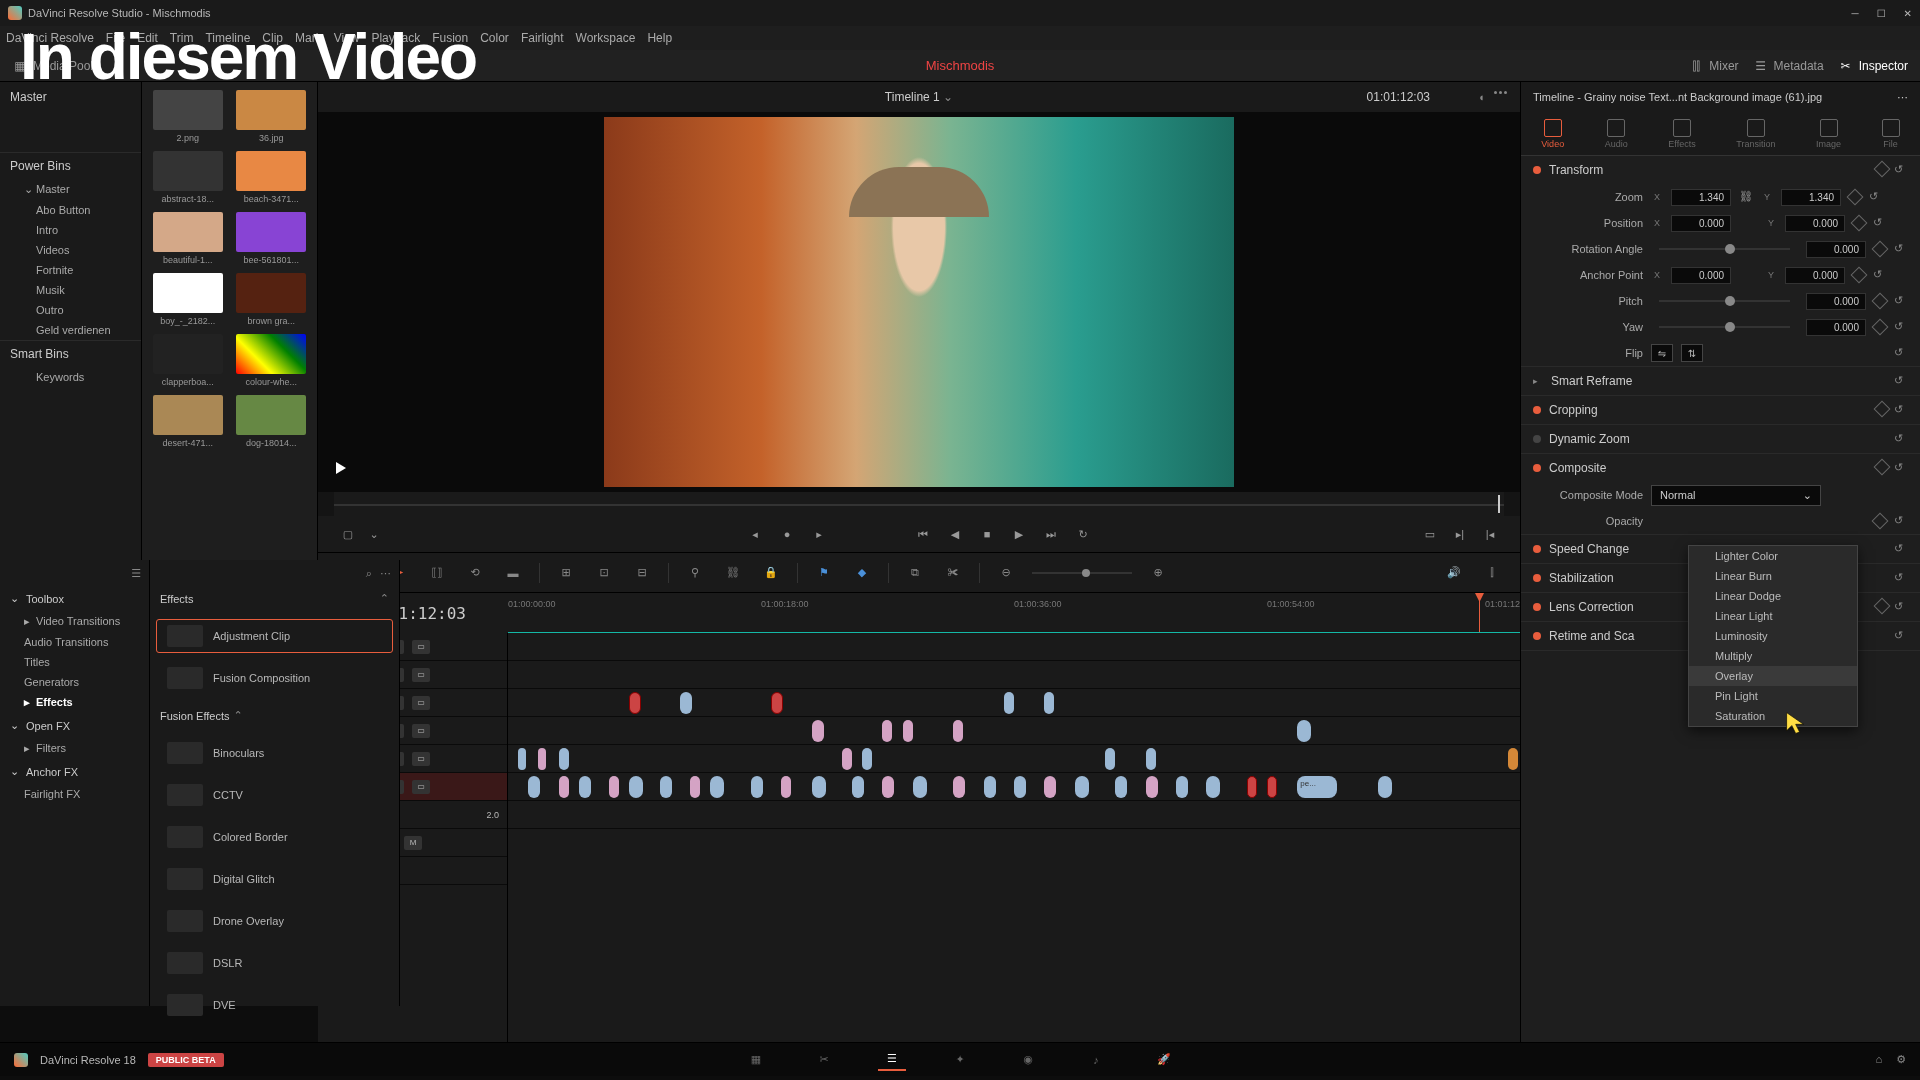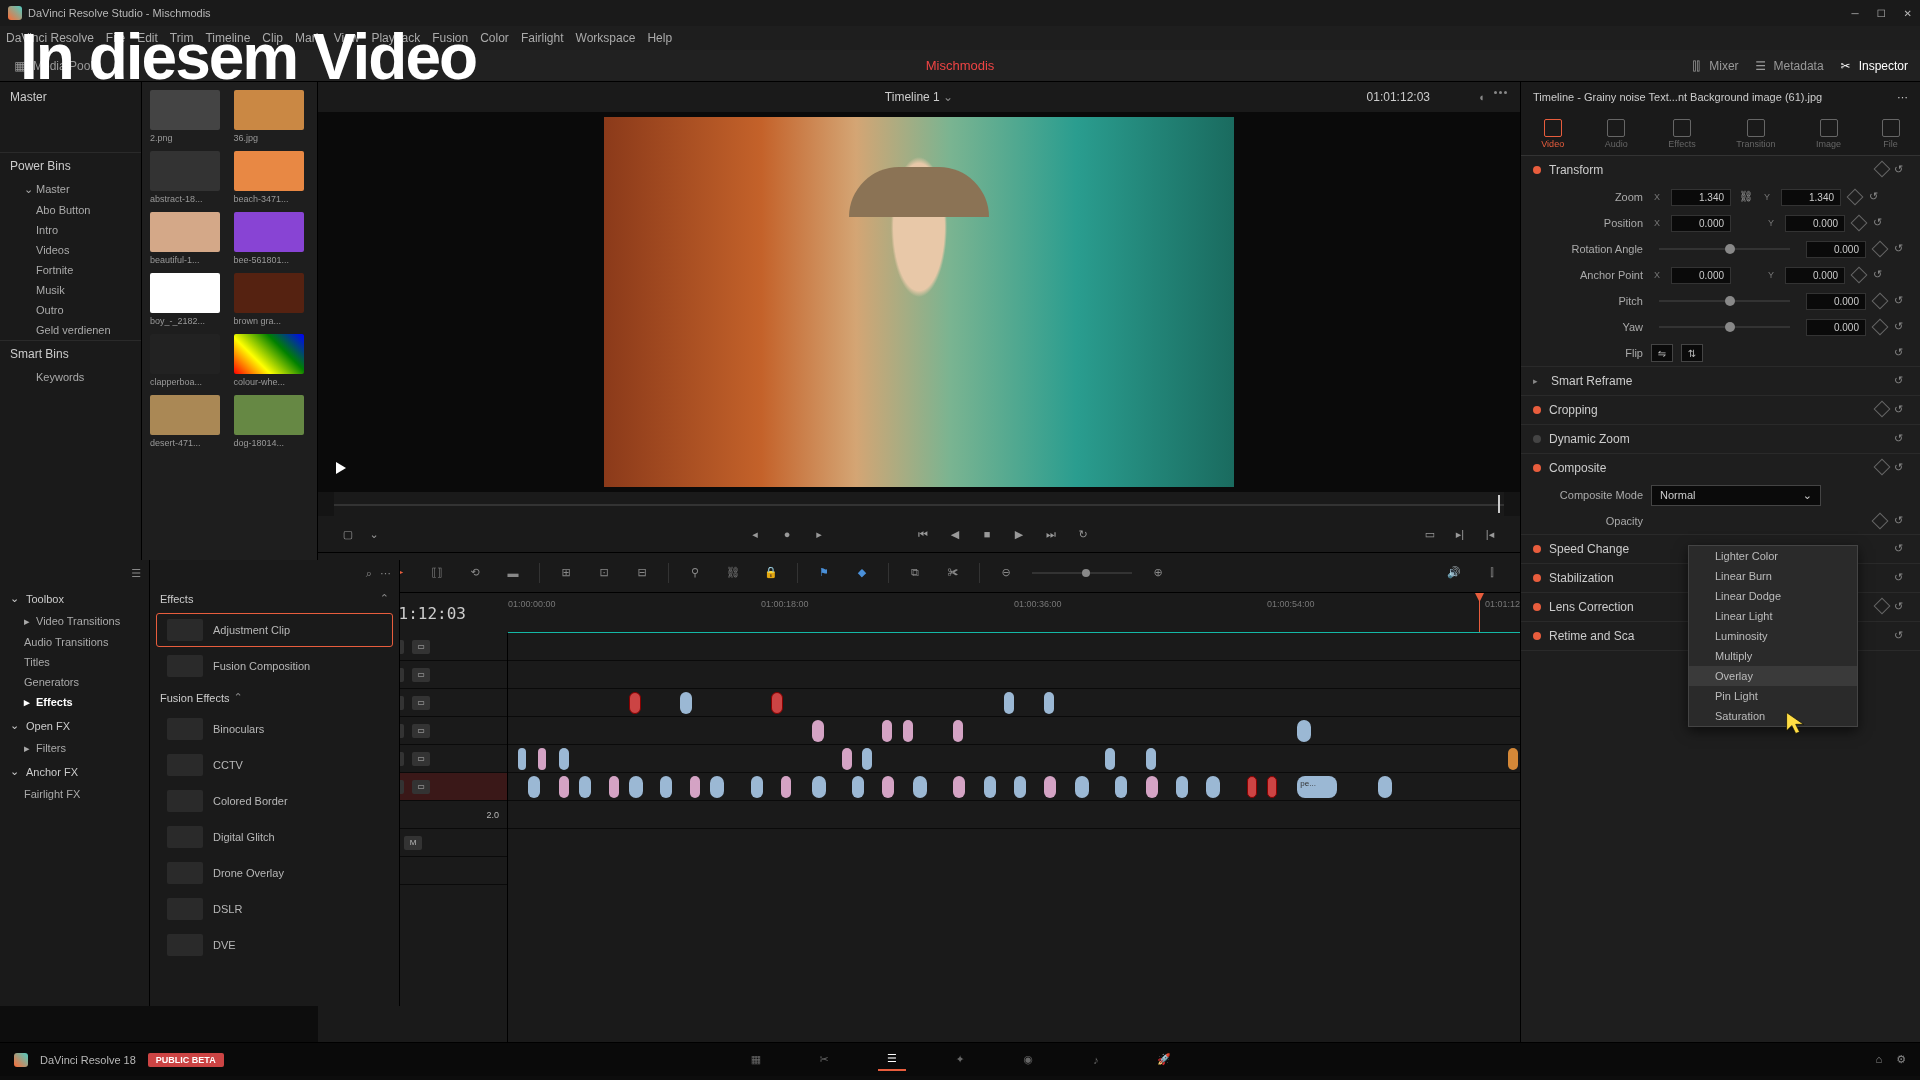--- a/index.html
+++ b/index.html
@@ -17,21 +17,21 @@
 .project-title{position:absolute;left:50%;transform:translateX(-50%);font-size:13px;color:#ef4444}
 .main{display:flex;height:960px}
 .left-panel{width:142px;background:#1a1a1a;border-right:1px solid #000;display:flex;flex-direction:column}
 .bins-header{padding:8px 10px;font-size:12px;color:#ccc}
 .bins-section{padding:6px 10px;font-size:12px;color:#ccc;border-top:1px solid #2a2a2a}
 .bin-item{padding:4px 10px 4px 24px;font-size:11px;color:#aaa;cursor:pointer}
 .bin-item.nested{padding-left:36px}
 .expand{display:inline-block;width:10px;margin-right:2px}
 .media-panel{width:176px;background:#1e1e1e;border-right:1px solid #000;overflow-y:auto}
 .media-grid{display:grid;grid-template-columns:1fr 1fr;gap:8px;padding:8px}
-.thumb{display:flex;flex-direction:column;align-items:flex-start;gap:3px}
+.thumb{display:flex;flex-direction:column;align-items:center;gap:3px}
 .thumb-img{width:70px;height:40px;background:#333;border-radius:2px;position:relative;overflow:hidden}
 .thumb-label{font-size:9px;color:#999;text-align:center}
 .center{flex:1;display:flex;flex-direction:column;background:#141414}
 .viewer-header{height:30px;display:flex;align-items:center;justify-content:center;background:#1a1a1a;position:relative}
 .viewer-title{font-size:12px;color:#ccc}
 .viewer-tc{position:absolute;right:90px;font-size:12px;color:#ccc}
 .viewer-icons{position:absolute;right:10px;display:flex;gap:8px}
 .dots{width:16px;height:4px;display:flex;gap:2px}
 .dots span{width:3px;height:3px;background:#888;border-radius:50%}
 .viewer{height:380px;display:flex;align-items:center;justify-content:center;background:#0a0a0a;position:relative}
@@ -86,21 +86,21 @@
 .insp-slider-thumb{position:absolute;left:50%;top:-4px;width:10px;height:10px;background:#888;border-radius:50%}
 .insp-link{width:14px;height:14px;color:#aaa;font-size:11px}
 .insp-kf{width:12px;height:12px;transform:rotate(45deg);border:1px solid #666}
 .insp-reset-btn{width:14px;height:14px;color:#888;font-size:11px}
 .flip-btn{width:22px;height:18px;background:#0a0a0a;border:1px solid #444;display:flex;align-items:center;justify-content:center;font-size:10px}
 .dropdown{background:#0a0a0a;border:1px solid #444;padding:3px 8px;font-size:11px;color:#ccc;width:170px;display:flex;justify-content:space-between;align-items:center}
 .dropdown-menu{position:absolute;right:35px;top:522px;width:170px;background:#2a2a2a;border:1px solid #444;z-index:200;box-shadow:0 4px 12px rgba(0,0,0,0.6)}
 .dd-item{padding:4px 26px;font-size:11px;color:#bbb;cursor:pointer}
 .dd-item:hover,.dd-item.hover{background:#3a3a3a}
 .eff-section-h{padding:6px 10px;font-size:11px;color:#ccc;display:flex;align-items:center;gap:4px}
-.eff-item{height:34px;display:flex;align-items:center;padding:0 10px;gap:10px;border:1px solid transparent;margin:2px 6px;border-radius:3px;font-size:11px}
+.eff-item{height:34px;display:flex;align-items:center;padding:0 10px;gap:10px;border:1px solid transparent;margin:8px 6px;border-radius:3px;font-size:11px}
 .eff-item.selected{border-color:#e85d3d}
 .eff-icon{width:36px;height:22px;background:#2a2a2a;border-radius:2px}
 .fav-section{border-top:1px solid #2a2a2a;margin-top:8px}
 .bottom-bar{height:34px;background:#0a0a0a;display:flex;align-items:center;padding:0 14px;justify-content:space-between;border-top:1px solid #000}
 .bb-left{display:flex;align-items:center;gap:12px}
 .bb-badge{background:#c44;color:#fff;font-size:9px;padding:2px 8px;border-radius:2px;font-weight:600}
 .bb-pages{display:flex;gap:40px;position:absolute;left:50%;transform:translateX(-50%)}
 .bb-page{width:28px;height:22px;display:flex;align-items:center;justify-content:center;color:#666;cursor:pointer}
 .bb-page.active{color:#fff;border-bottom:2px solid #e85d3d}
 .bb-right{display:flex;gap:14px}

